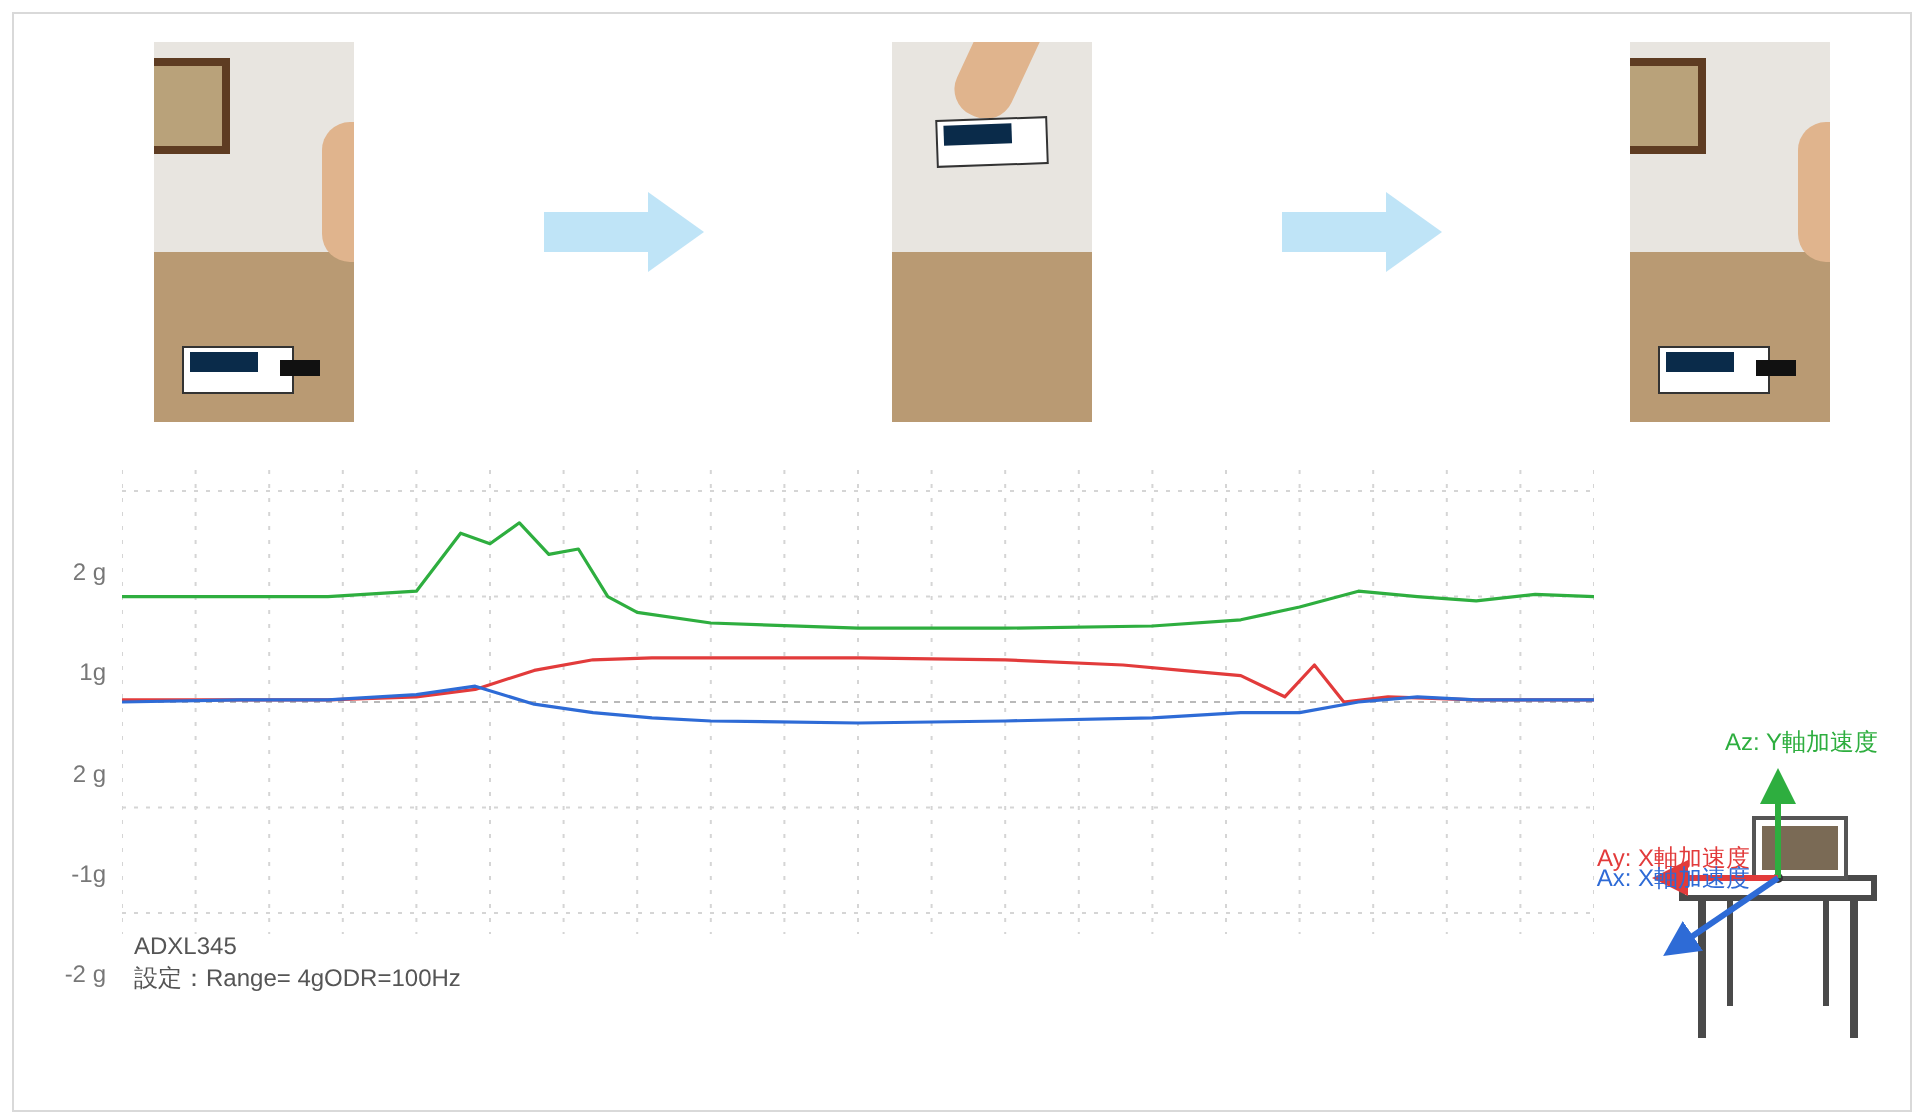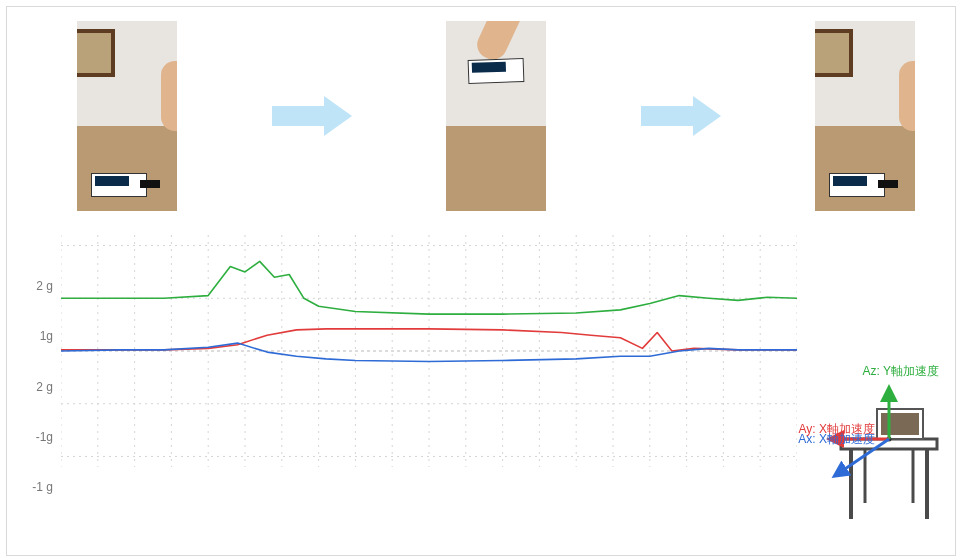--- a/index.html
+++ b/index.html
@@ -112,21 +112,21 @@
       <div class="hand" style="right:-14px; top:40px;"></div>
     </div>
   </div>
 
   <div class="chart-wrap">
     <div class="ylabels">
       <span style="top:4.5%">2 g</span>
       <span style="top:27.3%">1g</span>
       <span style="top:50%">2 g</span>
       <span style="top:72.7%">-1g</span>
-      <span style="top:95.5%">-1 g</span>
+      <span style="top:95.5%">-2 g</span>
     </div>
     <svg class="plot" id="plot" viewBox="0 0 736 232">
         <line x1="0" x2="736" y1="10.545454545454561" y2="10.545454545454561" stroke="#d5d5d5" stroke-width="1" stroke-dasharray="2 4"></line>
         <line x1="0" x2="736" y1="63.27272727272728" y2="63.27272727272728" stroke="#d5d5d5" stroke-width="1" stroke-dasharray="2 4"></line>
         <line x1="0" x2="736" y1="116" y2="116" stroke="#b9b9b9" stroke-width="1" stroke-dasharray="3 3"></line>
         <line x1="0" x2="736" y1="168.72727272727272" y2="168.72727272727272" stroke="#d5d5d5" stroke-width="1" stroke-dasharray="2 4"></line>
         <line x1="0" x2="736" y1="221.45454545454544" y2="221.45454545454544" stroke="#d5d5d5" stroke-width="1" stroke-dasharray="2 4"></line>
         <line x1="0" x2="0" y1="0" y2="232" stroke="#d5d5d5" stroke-width="1" stroke-dasharray="2 5"></line>
         <line x1="36.800000000000004" x2="36.800000000000004" y1="0" y2="232" stroke="#d5d5d5" stroke-width="1" stroke-dasharray="2 5"></line>
         <line x1="73.60000000000001" x2="73.60000000000001" y1="0" y2="232" stroke="#d5d5d5" stroke-width="1" stroke-dasharray="2 5"></line>
@@ -145,20 +145,24 @@
         <line x1="552" x2="552" y1="0" y2="232" stroke="#d5d5d5" stroke-width="1" stroke-dasharray="2 5"></line>
         <line x1="588.8000000000001" x2="588.8000000000001" y1="0" y2="232" stroke="#d5d5d5" stroke-width="1" stroke-dasharray="2 5"></line>
         <line x1="625.6" x2="625.6" y1="0" y2="232" stroke="#d5d5d5" stroke-width="1" stroke-dasharray="2 5"></line>
         <line x1="662.4" x2="662.4" y1="0" y2="232" stroke="#d5d5d5" stroke-width="1" stroke-dasharray="2 5"></line>
         <line x1="699.1999999999999" x2="699.1999999999999" y1="0" y2="232" stroke="#d5d5d5" stroke-width="1" stroke-dasharray="2 5"></line>
         <line x1="736" x2="736" y1="0" y2="232" stroke="#d5d5d5" stroke-width="1" stroke-dasharray="2 5"></line>
         <path d="M0.0 63.3 L58.9 63.3 L103.0 63.3 L147.2 60.6 L169.3 31.6 L184.0 36.9 L198.7 26.4 L213.4 42.2 L228.2 39.5 L242.9 63.3 L257.6 71.2 L294.4 76.5 L368.0 79.1 L441.6 79.1 L515.2 78.0 L559.4 74.9 L588.8 68.5 L618.2 60.6 L647.7 63.3 L677.1 65.4 L706.6 62.2 L736.0 63.3 " fill="none" stroke="#2eae3f" stroke-width="1.6" stroke-linejoin="round"></path>
         <path d="M0.0 114.9 L58.9 114.9 L103.0 114.9 L147.2 113.4 L176.6 109.7 L206.1 100.2 L235.5 94.9 L265.0 93.9 L294.4 93.9 L368.0 93.9 L441.6 94.9 L500.5 97.5 L529.9 100.2 L559.4 102.8 L581.4 113.4 L596.2 97.5 L610.9 116.0 L633.0 113.4 L677.1 114.9 L736.0 114.9 " fill="none" stroke="#e23b3b" stroke-width="1.6" stroke-linejoin="round"></path>
         <path d="M0.0 116.0 L58.9 114.9 L103.0 114.9 L147.2 112.3 L176.6 108.1 L206.1 117.1 L235.5 121.3 L265.0 123.9 L294.4 125.5 L368.0 126.5 L441.6 125.5 L515.2 123.9 L559.4 121.3 L588.8 121.3 L618.2 116.0 L647.7 113.4 L677.1 114.9 L736.0 114.9 " fill="none" stroke="#2e6bd6" stroke-width="1.6" stroke-linejoin="round"></path>
       </svg>
+    <div class="caption">
+      <div>ADXL345</div>
+      <div>設定：Range= 4gODR=100Hz</div>
+    </div>
   </div>
 
   <div class="legend">
     <svg width="150" height="240">
 
       <defs>
         <marker id="ahG" viewBox="0 0 10 10" refX="5" refY="5" markerWidth="6" markerHeight="6" orient="auto-start-reverse">
             <path d="M0 0 L10 5 L0 10 z" fill="#2eae3f"></path>
           </marker>
         <marker id="ahR" viewBox="0 0 10 10" refX="5" refY="5" markerWidth="6" markerHeight="6" orient="auto-start-reverse">

